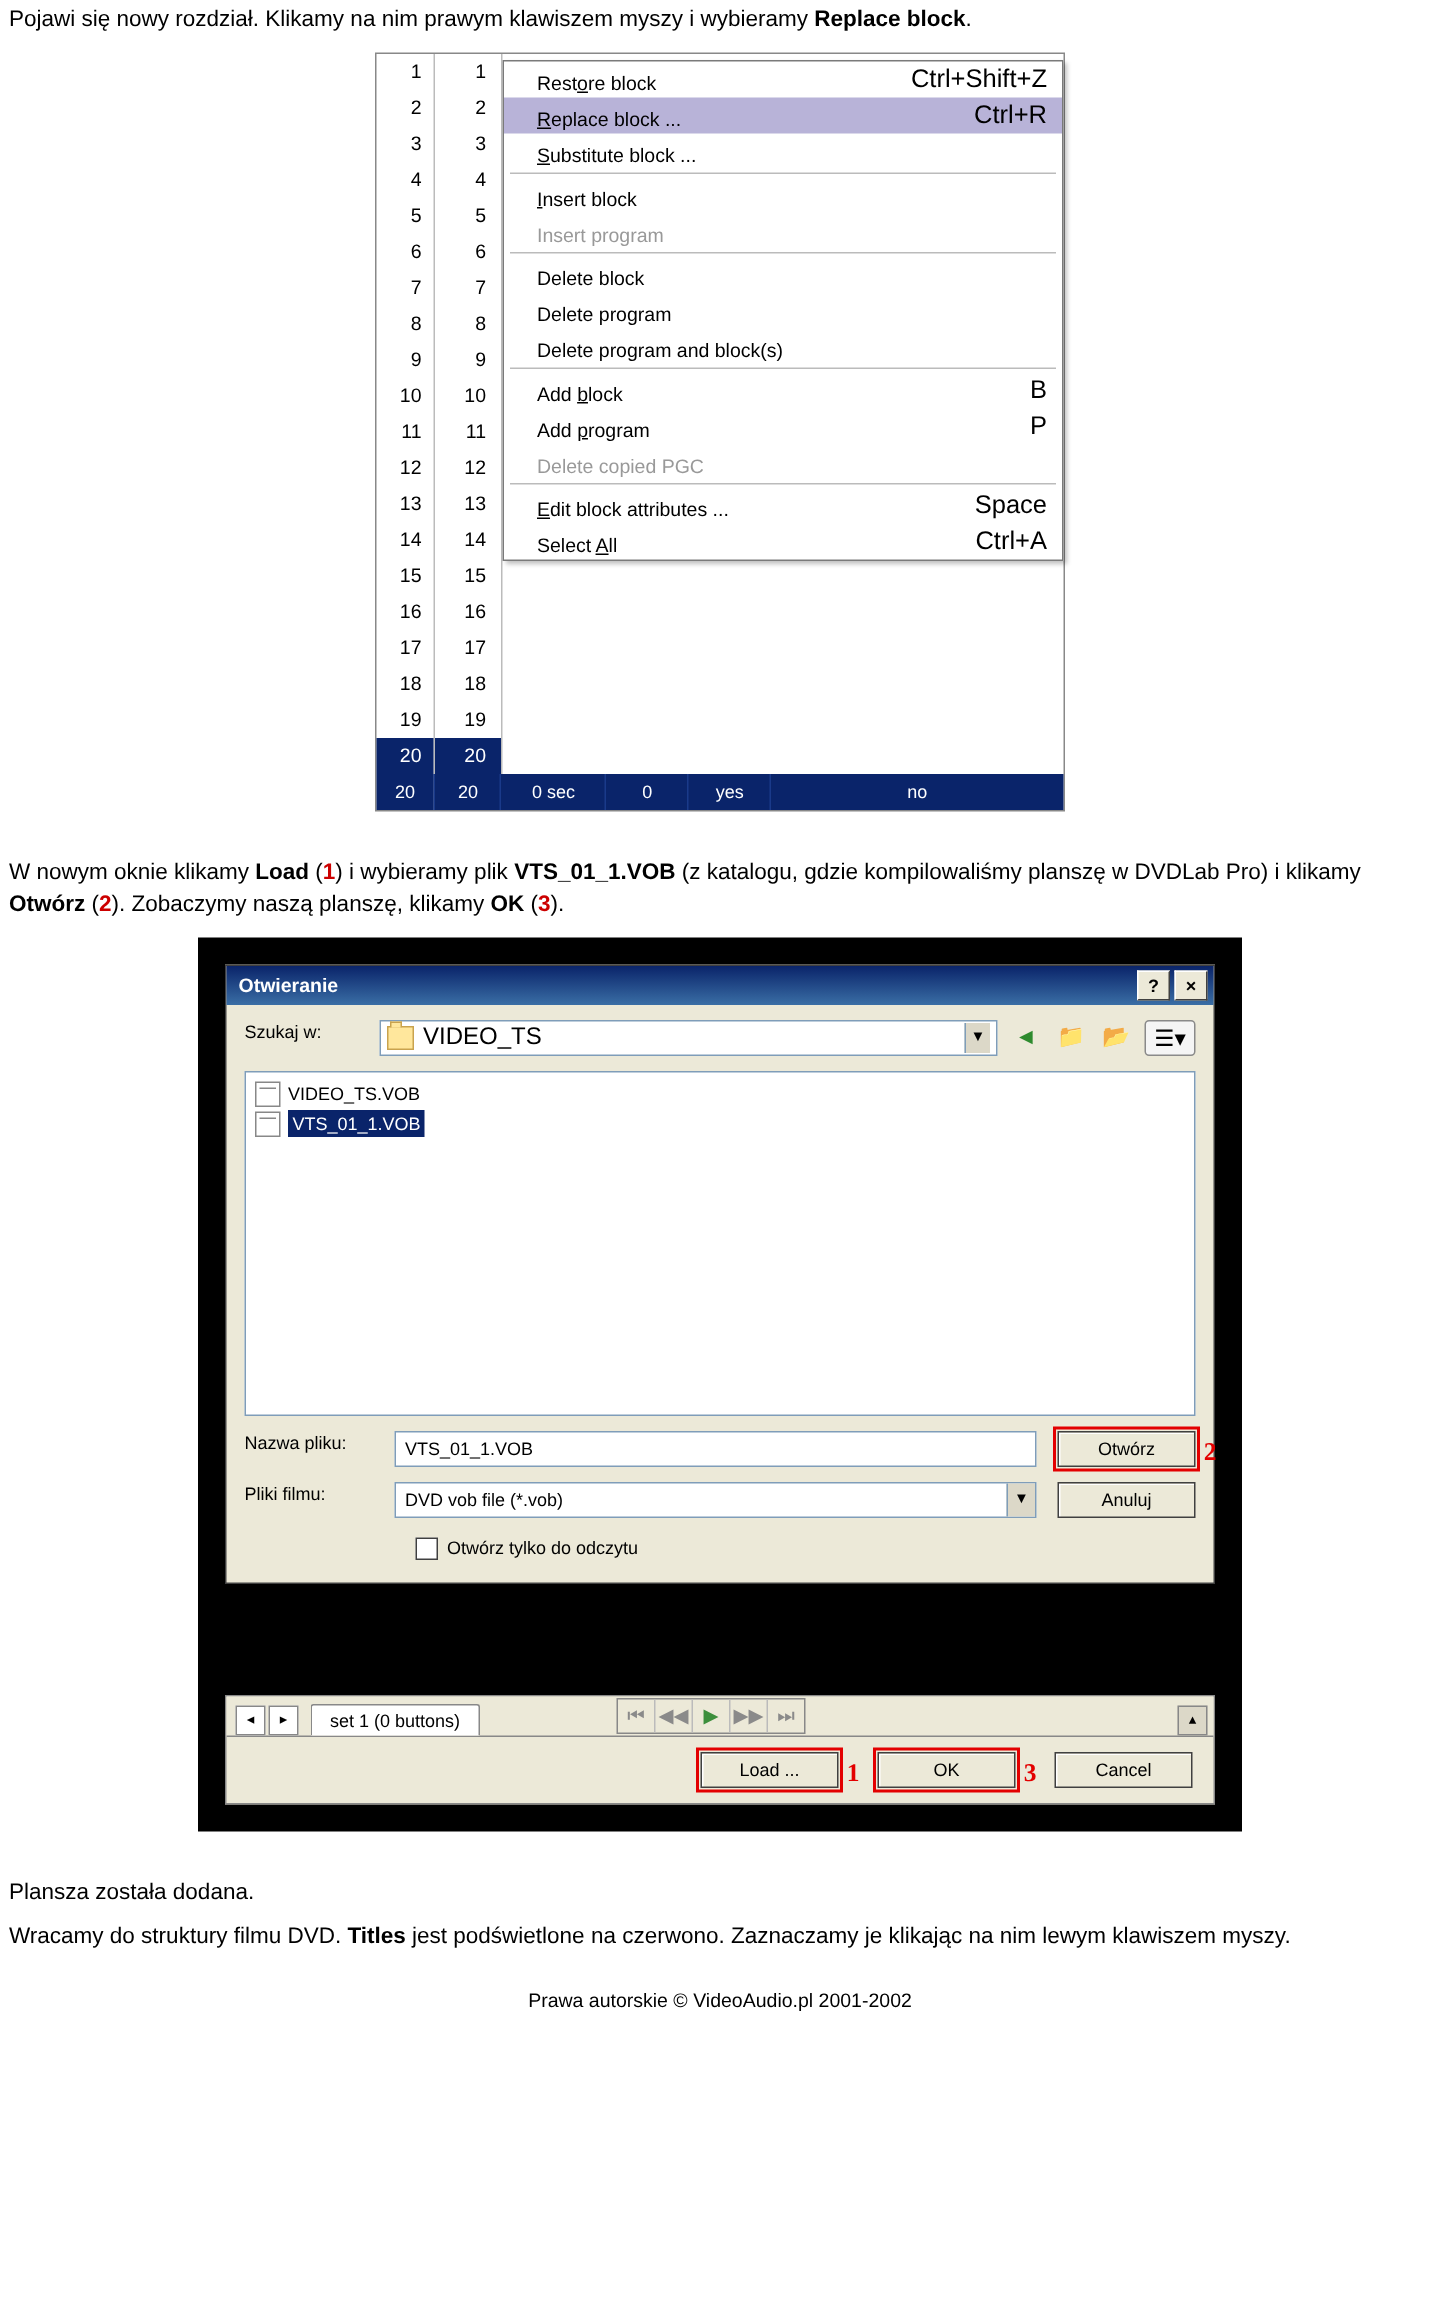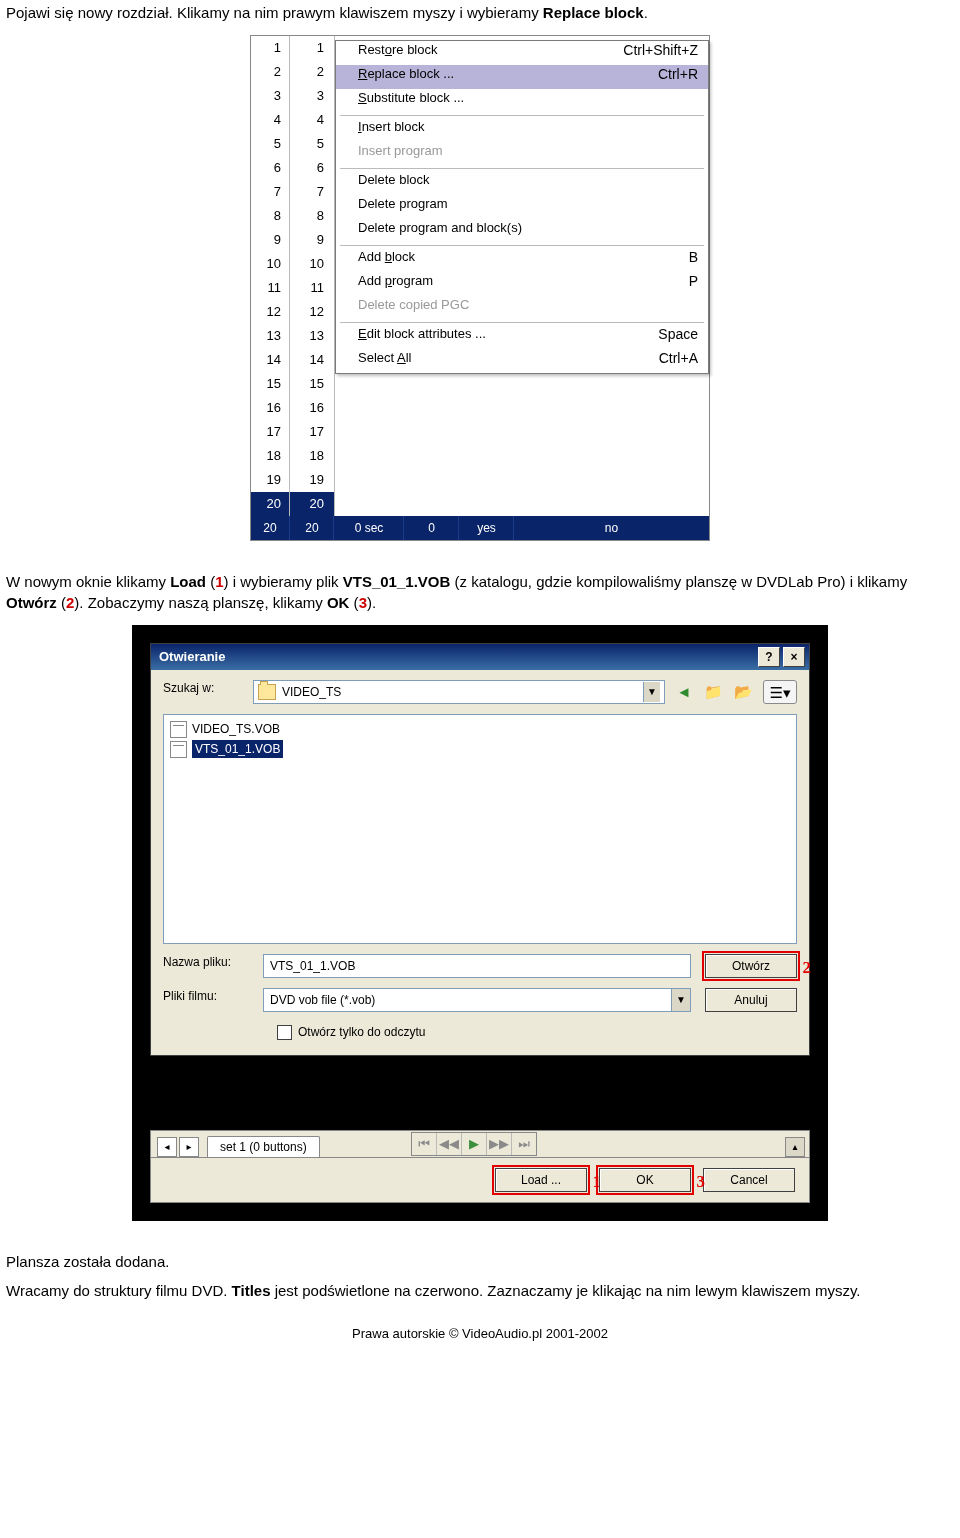--- a/index.html
+++ b/index.html
@@ -11,25 +11,25 @@
   
   .shot1{margin:12px auto 30px auto;width:458px;border:1px solid #888;background:#fff;font-family:Tahoma,Verdana,sans-serif;position:relative}
   .shot1 .cols{display:flex}
   .num-col{width:38px;border-right:1px solid #bbb}
   .num-col .num{height:24px;line-height:24px;text-align:right;padding-right:8px;font-size:13px;color:#000}
   .num-col .num.sel{background:#0a246a;color:#fff}
   .col2{width:44px;border-right:1px solid #bbb}
   .col2 .num{text-align:right;padding-right:10px}
   .menuarea{flex:1;position:relative}
   .ctx{position:absolute;top:4px;left:0;right:0;background:#fff;border:1px solid #7a7a7a;font-size:13px;box-shadow:2px 2px 3px rgba(0,0,0,.25)}
-  .ctx .mi{display:flex;align-items:flex-start;height:24px;padding:0 10px 0 22px;position:relative}
+  .ctx .mi{display:flex;align-items:flex-end;height:24px;padding:0 10px 0 22px;position:relative}
   .ctx .mi.disabled{color:#999}
   .ctx .mi.highlight{background:#b8b3d8}
   .ctx .mi .lbl{flex:1;white-space:nowrap}
-  .ctx .mi .sc{color:#000;font-size:14px}
+  .ctx .mi .sc{color:#000;font-size:17px}
   .ctx .mi .ul{text-decoration:underline}
   .ctx .sep{height:1px;background:#bbb;margin:2px 4px}
   .shot1 .bottom-row{position:relative;height:24px}
   .shot1 .bottom-row .cell{position:absolute;top:0;height:24px;line-height:24px;font-size:12px;text-align:center;color:#fff}
   .shot1 .br-a{left:0;width:38px;background:#0a246a}
   .shot1 .br-b{left:38px;width:44px;background:#0a246a;border-left:1px solid #1a3a8a}
   .shot1 .br-c{left:82px;width:70px;background:#0a246a;border-left:1px solid #1a3a8a}
   .shot1 .br-d{left:152px;width:55px;background:#0a246a;border-left:1px solid #1a3a8a}
   .shot1 .br-e{left:207px;width:55px;background:#0a246a;border-left:1px solid #1a3a8a}
   .shot1 .br-f{left:262px;right:0;background:#0a246a;border-left:1px solid #1a3a8a}
@@ -39,21 +39,21 @@
   .dialog{background:#ece9d8;border:1px solid #404040;box-shadow:2px 2px 4px rgba(0,0,0,.5)}
   .titlebar{height:26px;background:linear-gradient(to bottom,#0a246a,#3a6ea5);display:flex;align-items:center;padding:0 4px 0 8px}
   .titlebar .t{color:#fff;font-weight:bold;font-size:13px;flex:1}
   .titlebar .tbtn{width:20px;height:18px;margin-left:3px;background:#ece9d8;border:1px solid #fff;border-right-color:#404040;border-bottom-color:#404040;font-size:12px;display:flex;align-items:center;justify-content:center;font-weight:bold}
   .dlg-body{padding:10px 12px 14px 12px}
   .row{display:flex;margin-bottom:10px;font-size:12px}
   .row .lbl{width:90px;color:#000}
   .szukaj-combo{flex:1;height:22px;border:1px solid #7f9db9;background:#fff;display:flex;align-items:center;padding:0 4px;margin-right:8px}
   .szukaj-combo .ico-folder{width:16px;height:14px;background:#ffe79c;border:1px solid #c9a34e;margin-right:6px;position:relative}
   .szukaj-combo .ico-folder::before{content:"";position:absolute;top:-4px;left:1px;width:6px;height:3px;background:#ffe79c;border:1px solid #c9a34e;border-bottom:none}
-  .szukaj-combo .txt{flex:1;font-size:12px}
+  .szukaj-combo .txt{flex:1;font-size:16px}
   .szukaj-combo .drop{width:16px;height:20px;background:#dcd8c8;border-left:1px solid #7f9db9;display:flex;align-items:center;justify-content:center;font-size:10px}
   .nav-icons{display:flex;gap:8px}
   .nav-icons .ni{width:22px;height:22px;border-radius:3px;display:flex;align-items:center;justify-content:center;font-size:15px}
   .ni.back{color:#2e8b2e}
   .ni.up{color:#c7922a}
   .ni.folder{color:#c7922a}
   .ni.views{width:32px;border:1px solid #8a8a8a;background:#f5f5f5}
   .filelist{height:220px;border:1px solid #7f9db9;background:#fff;padding:4px 6px}
   .filelist .frow{display:flex;align-items:center;height:20px;font-size:12px}
   .filelist .frow .fic{width:15px;height:15px;border:1px solid #888;background:#fff;margin-right:5px;position:relative;display:flex;align-items:center;justify-content:center}
@@ -76,21 +76,21 @@
   .playerbar{background:#ece9d8;border:1px solid #888;margin-top:4px}
   .tabs{display:flex;align-items:flex-end;height:26px;padding-left:6px;background:#ece9d8;position:relative;border-bottom:1px solid #888}
   .tabs .arrow{width:18px;height:18px;border:1px solid #888;background:#fff;margin-right:2px;display:flex;align-items:center;justify-content:center;font-size:10px}
   .tabs .tab{height:20px;background:#fff;border:1px solid #888;border-bottom:none;border-radius:2px 2px 0 0;padding:0 12px;margin-left:6px;font-size:12px;line-height:20px}
   .vcr{position:absolute;left:260px;top:1px;height:22px;display:flex;border:1px solid #888;background:#ece9d8}
   .vcr .vb{width:24px;display:flex;align-items:center;justify-content:center;font-size:13px;color:#8a8a8a;border-right:1px solid #bbb}
   .vcr .vb.play{color:#3c8f3c}
   .vcr .vb:last-child{border-right:none}
   .tabs .spacer{flex:1}
   .tabs .scroll-up{width:18px;height:18px;border:1px solid #888;background:#dcd8c8;display:flex;align-items:center;justify-content:center;font-size:10px;margin-right:4px}
-  .btnrow{display:flex;justify-content:flex-end;gap:12px;padding:10px 14px;align-items:center}
+  .btnrow{display:flex;justify-content:flex-end;gap:26px;padding:10px 14px;align-items:center}
   .btnrow .btnwrap .annot{right:-14px}
 
   .footer{margin-top:24px;text-align:center;font-size:13px}
 </style>
 </head>
 <body>
 
 <div class="page-wrap">
 
   <p>

